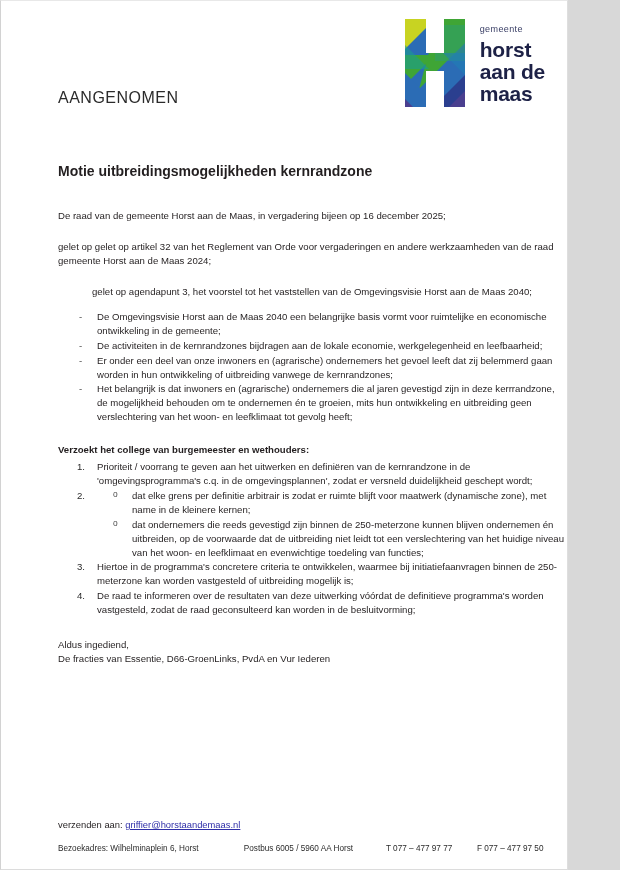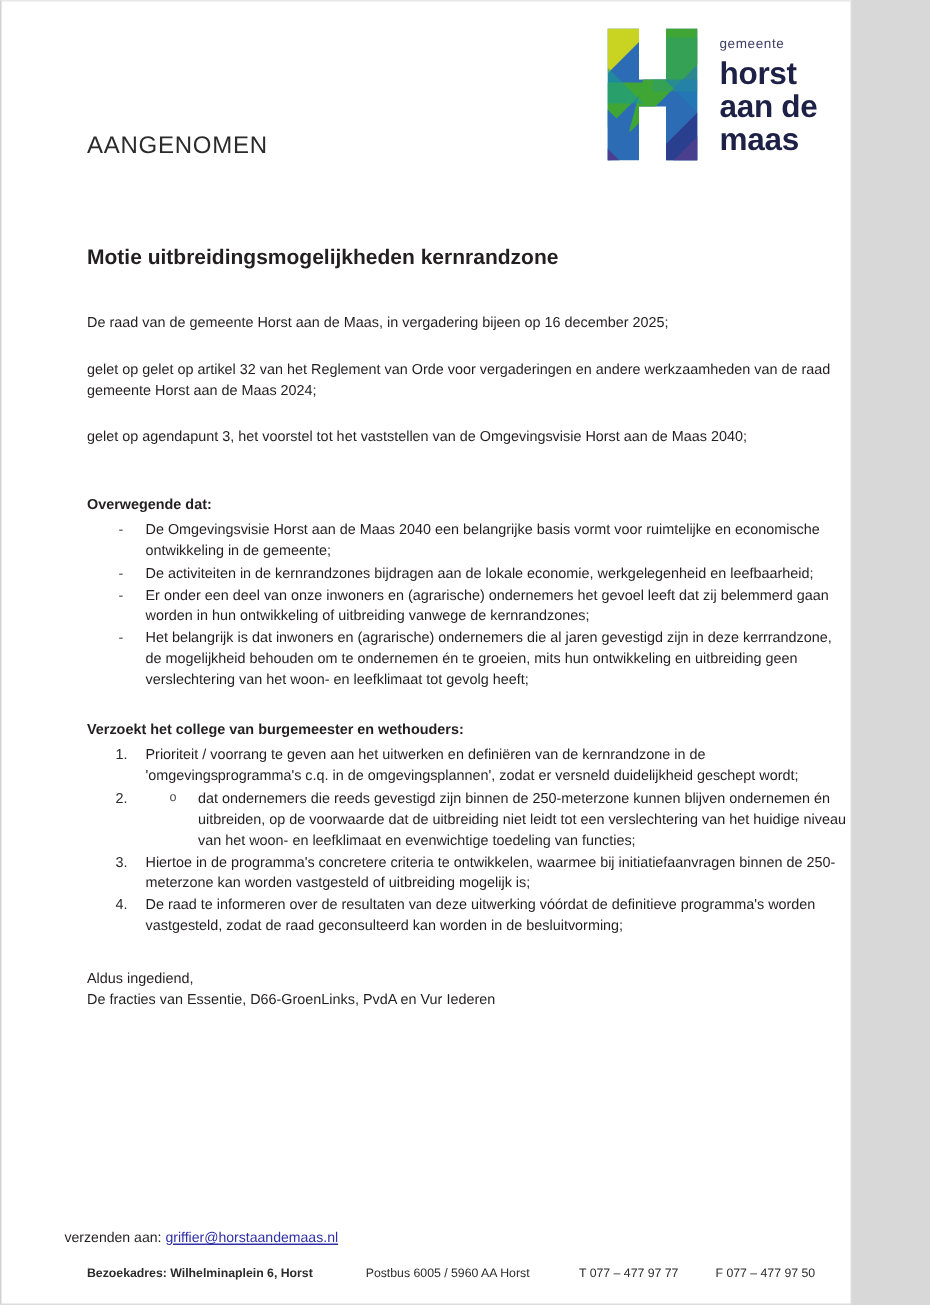--- a/index.html
+++ b/index.html
@@ -79,21 +79,21 @@
     color: #231f20;
   }
   .doc-title {
     font-size: 14px;
     font-weight: 700;
     margin: 0 0 28px 0;
   }
   .para {
     margin: 0 0 17px 0;
   }
-  .para.tight { margin-bottom: 31px; }
+  .para.tight { margin-bottom: 11px; text-align: center; }
 
   .section-head {
     font-weight: 700;
     margin: 7px 0 3px 0;
   }
   .section-head.second { margin-top: 19px; }
 
   ul.dash-list, ol.num-list, ul.circle-list {
     margin: 0;
     padding: 0;
@@ -144,40 +144,40 @@
     color: #4a4a4a;
   }
 
   .signoff { margin-top: 20px; }
   .signoff-block { margin-top: 21px; }
   .signoff-line { margin: 0; }
 
   
   .footer-send {
     position: absolute;
-    left: 42px;
+    left: 57px;
     top: 818px;
     font-size: 9.4px;
     color: #231f20;
   }
   .footer-send a,
   .mail-link {
     color: #2f2fa8;
     text-decoration: underline;
   }
   .footer-bar {
     position: absolute;
     left: 57px;
     top: 843px;
     width: 510px;
     display: flex;
     font-size: 8.2px;
     color: #2b2b2b;
   }
-  .footer-bar .col-addr   { width: 196px; font-weight: bold; }
+  .footer-bar .col-addr   { width: 196px; }
   .footer-bar .col-post   { width: 150px; }
   .footer-bar .col-tel    { width: 96px; }
   .footer-bar .col-fax    { width: 96px; }
 </style>
 </head>
 <body>
 
 <div class="page">
 
   <div class="header">
@@ -212,35 +212,35 @@
   <div class="status-label">AANGENOMEN</div>
 
   <div class="content">
 
     <div class="doc-title">Motie uitbreidingsmogelijkheden kernrandzone</div>
 
     <p class="para">De raad van de gemeente Horst aan de Maas, in vergadering bijeen op 16 december 2025;</p>
     <p class="para">gelet op gelet op artikel 32 van het Reglement van Orde voor vergaderingen en andere werkzaamheden van de raad gemeente Horst aan de Maas 2024;</p>
     <p class="para tight">gelet op agendapunt 3, het voorstel tot het vaststellen van de Omgevingsvisie Horst aan de Maas 2040;</p>
 
-    <div class="section-head">Overwegende dat:</div>
     <ul class="dash-list">
       <li>De Omgevingsvisie Horst aan de Maas 2040 een belangrijke basis vormt voor ruimtelijke en economische ontwikkeling in de gemeente;</li>
       <li>De activiteiten in de kernrandzones bijdragen aan de lokale economie, werkgelegenheid en leefbaarheid;</li>
       <li>Er onder een deel van onze inwoners en (agrarische) ondernemers het gevoel leeft dat zij belemmerd gaan worden in hun ontwikkeling of uitbreiding vanwege de kernrandzones;</li>
       <li>Het belangrijk is dat inwoners en (agrarische) ondernemers die al jaren gevestigd zijn in deze kerrrandzone, de mogelijkheid behouden om te ondernemen én te groeien, mits hun ontwikkeling en uitbreiding geen verslechtering van het woon- en leefklimaat tot gevolg heeft;</li>
     </ul>
 
     <div class="section-head second">Verzoekt het college van burgemeester en wethouders:</div>
     <ol class="num-list">
       <li>
         <span>Prioriteit / voorrang te geven aan het uitwerken en definiëren van de kernrandzone in de 'omgevingsprogramma's c.q. in de omgevingsplannen', zodat er versneld duidelijkheid geschept wordt;</span>
       </li>
       <li>
         <ul class="circle-list">
+          <li>dat elke grens per definitie arbitrair is zodat er ruimte blijft voor maatwerk (dynamische zone), met name in de kleinere kernen;</li>
           <li>dat ondernemers die reeds gevestigd zijn binnen de 250-meterzone kunnen blijven ondernemen én uitbreiden, op de voorwaarde dat de uitbreiding niet leidt tot een verslechtering van het huidige niveau van het woon- en leefklimaat en evenwichtige toedeling van functies;</li>
         </ul>
       </li>
       <li>
         <span>Hiertoe in de programma's concretere criteria te ontwikkelen, waarmee bij initiatiefaanvragen binnen de 250-meterzone kan worden vastgesteld of uitbreiding mogelijk is;</span>
       </li>
       <li>
         <span>De raad te informeren over de resultaten van deze uitwerking vóórdat de definitieve programma's worden vastgesteld, zodat de raad geconsulteerd kan worden in de besluitvorming;</span>
       </li>
     </ol>

